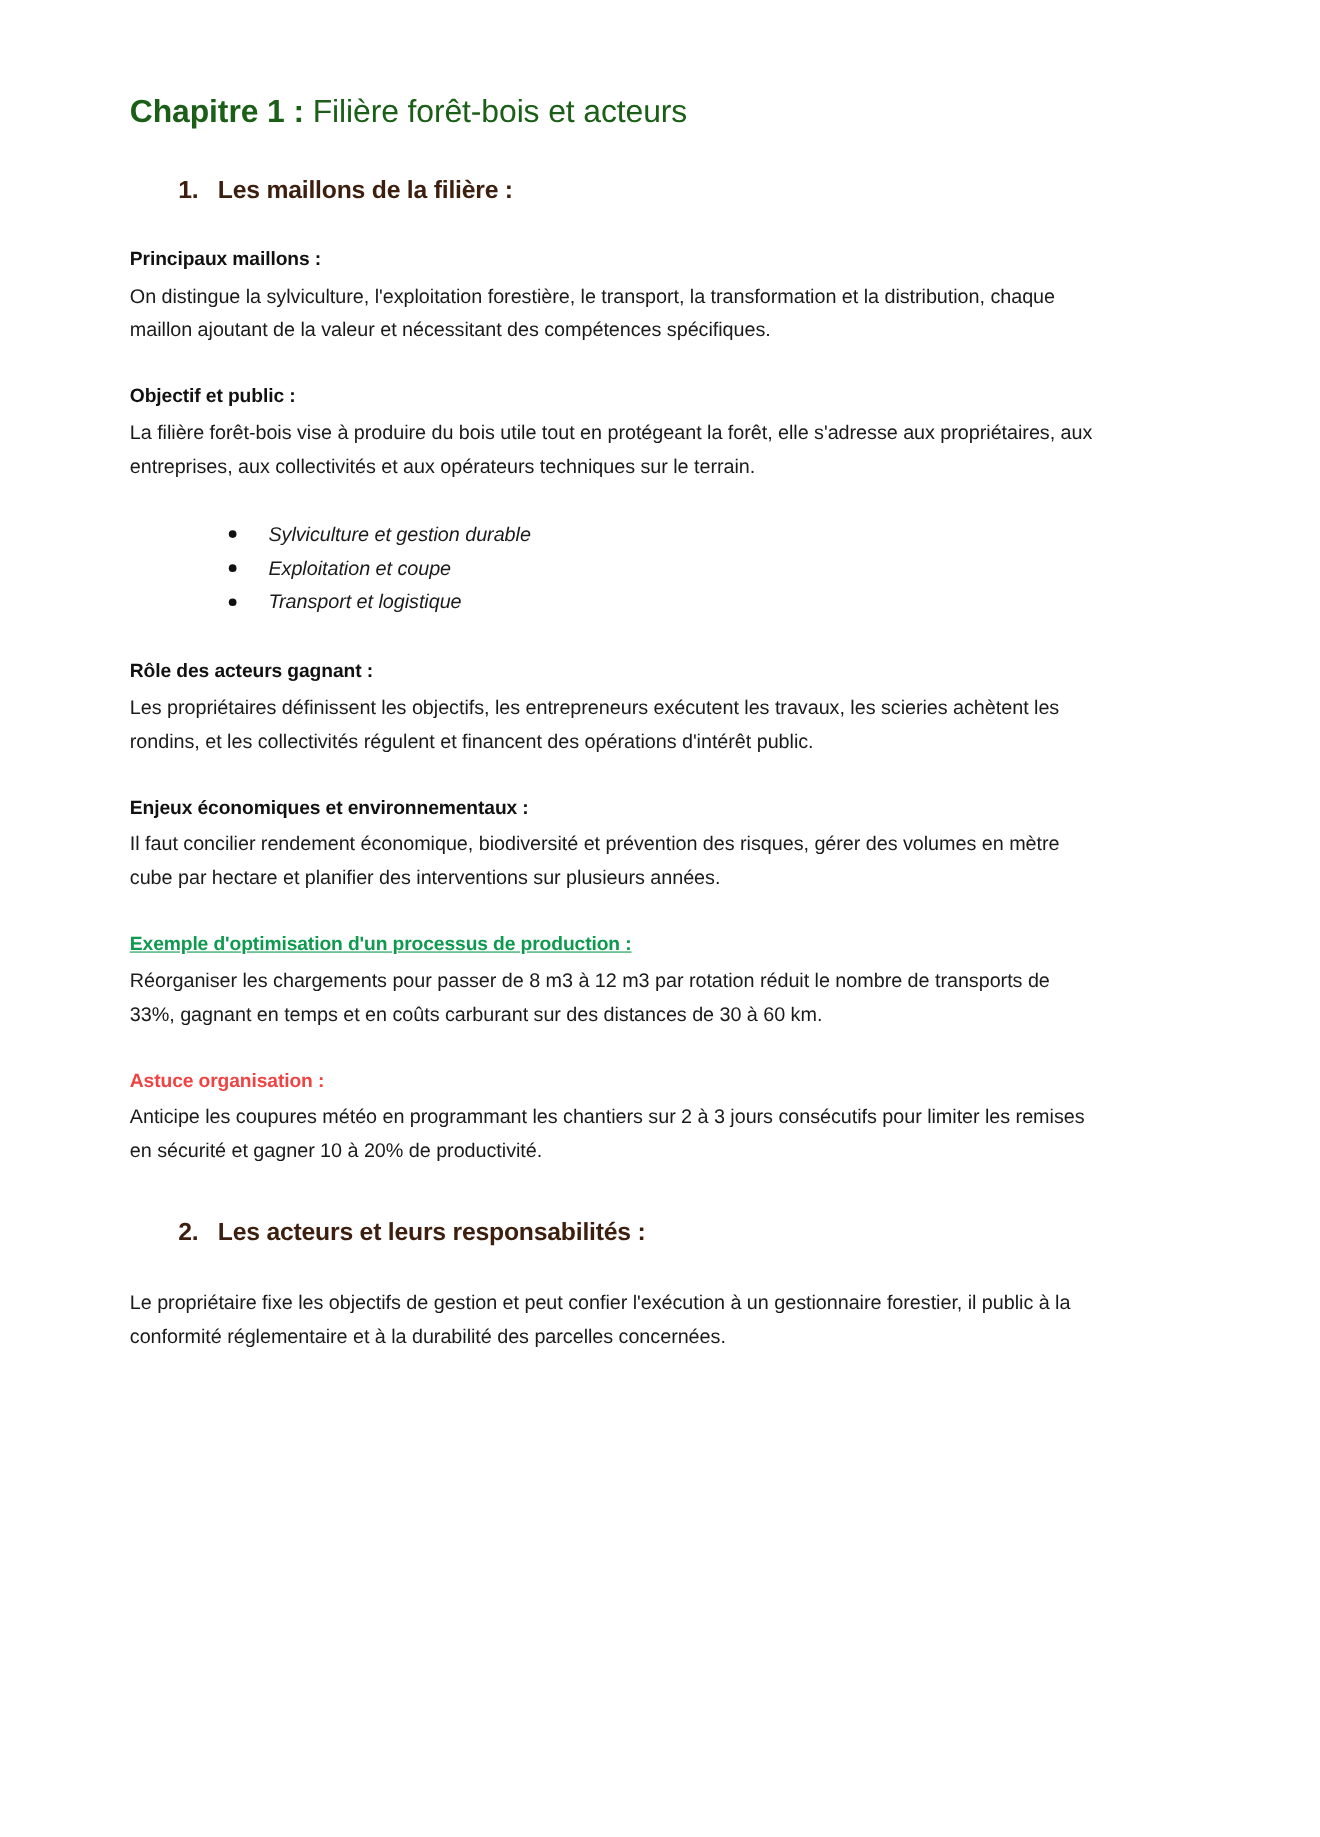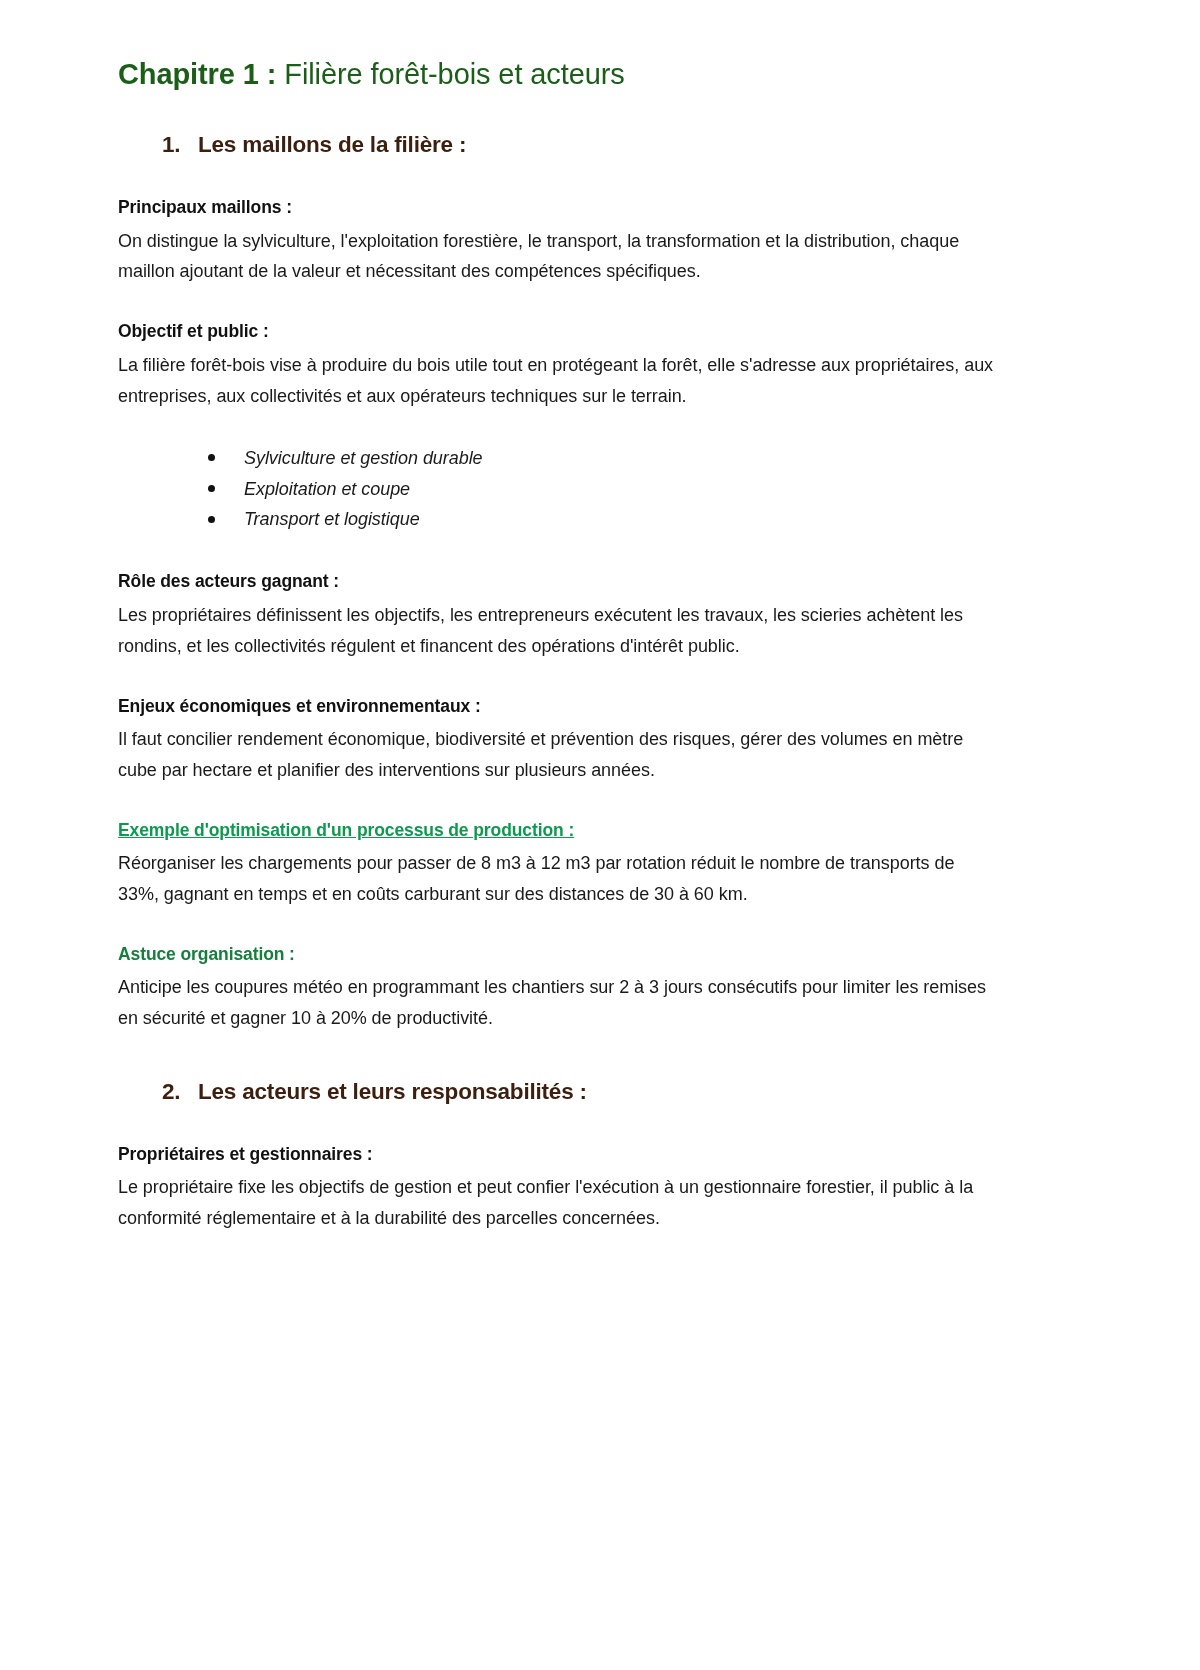--- a/index.html
+++ b/index.html
@@ -14,21 +14,21 @@
     font-family: "Liberation Sans", sans-serif;
     color: #111111;
     overflow: hidden;
   }
   .page {
     position: relative;
     width: 1200px;
     height: 1254px;
     background: #ffffff;
     box-sizing: border-box;
-    padding: 56px 205px 0 118px;
+    padding: 84px 205px 0 118px;
   }
 
   
   .chapter-title {
     font-size: 29px;
     line-height: 1.25;
     color: #1b5e17;
     margin: 0 0 40px 0;
     letter-spacing: -0.1px;
     white-space: nowrap;
@@ -72,21 +72,21 @@
     line-height: 1.5;
     margin: 0 0 5px 0;
     color: #111111;
     letter-spacing: -0.1px;
   }
   .label.green {
     color: #0d9a4e;
     text-decoration: underline;
   }
   .label.orange {
-    color: #15803d;
+    color: #ef4444;
   }
   .para {
     font-size: 18px;
     line-height: 1.72;
     margin: 0;
     color: #1a1a1a;
     letter-spacing: -0.05px;
     max-width: 877px;
   }
 
@@ -171,18 +171,17 @@
   </div>
 
   <div class="gap-before-section"></div>
 
   <div class="section-heading">
     <span class="num">2.</span>
     <span class="txt">Les acteurs et leurs responsabilités :</span>
   </div>
 
   <div class="block">
-    <div class="label">Propriétaires et gestionnaires :</div>
     <p class="para">Le propriétaire fixe les objectifs de gestion et peut confier l'exécution à un gestionnaire forestier, il public à la conformité réglementaire et à la durabilité des parcelles concernées.</p>
   </div>
 
 
 </div>
 
 </body></html>

